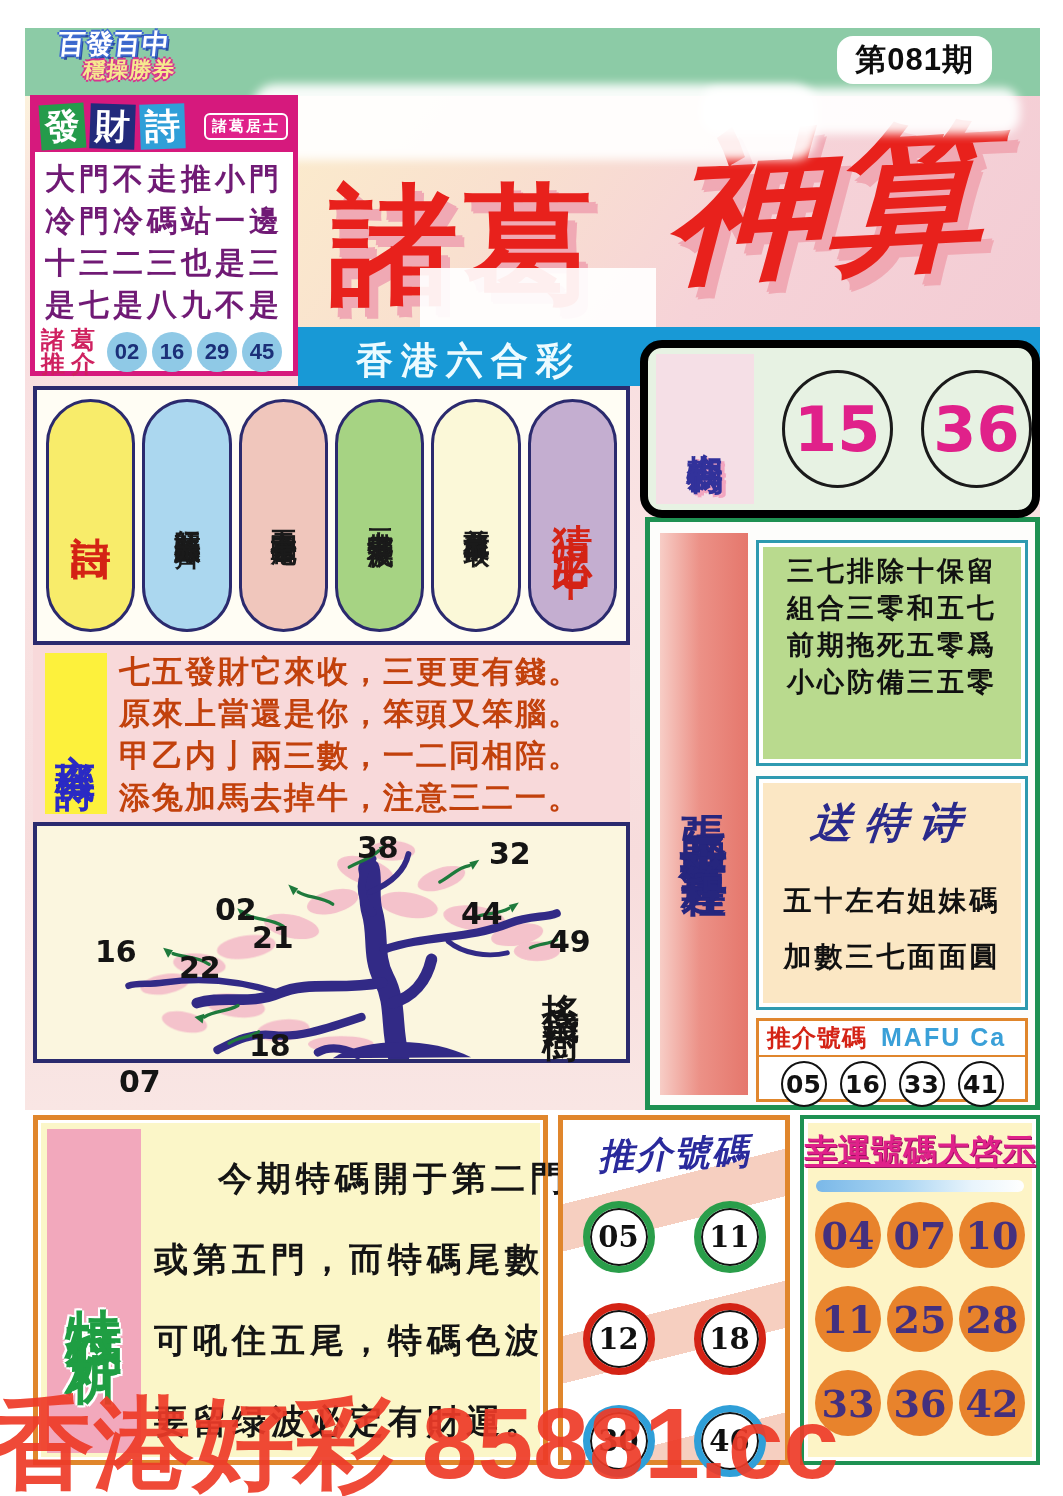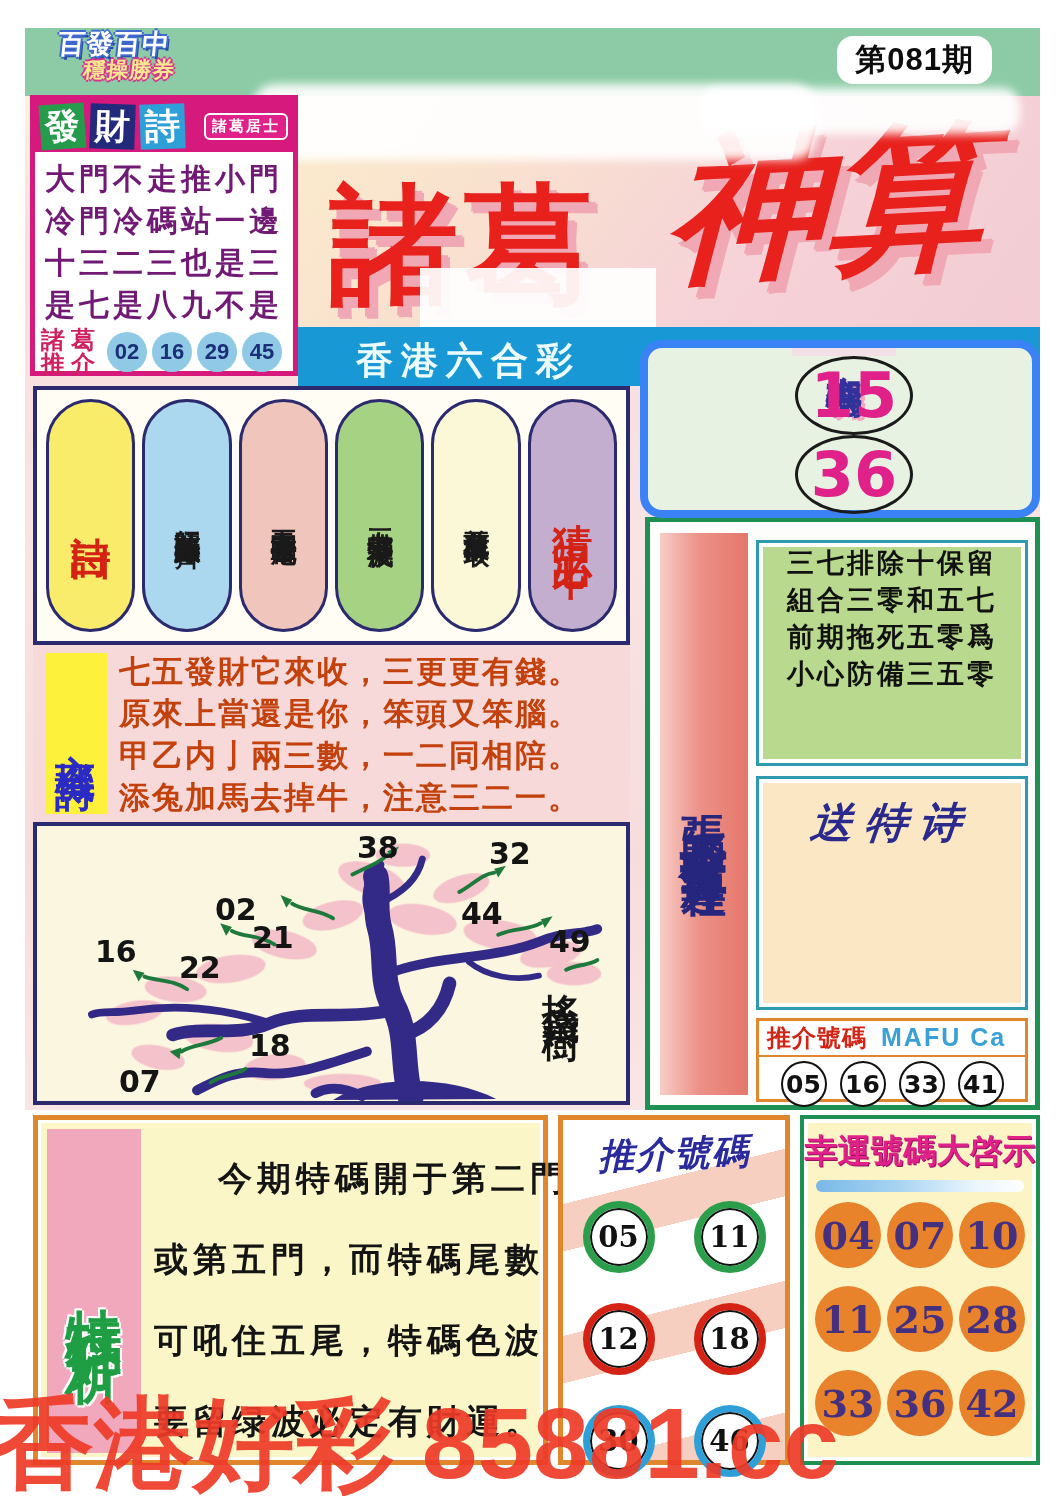--- a/index.html
+++ b/index.html
@@ -50,22 +50,22 @@
   #facai-reclabel{line-height:1.0;color:#cf2160;font-weight:bold;font-size:24px;letter-spacing:6px;white-space:nowrap;}
   #facai-circles{display:flex;gap:5px;margin-left:6px;}
   .facai-circle{width:40px;height:40px;border-radius:50%;background:#8fc9e6;color:#1b2f78;
     display:flex;align-items:center;justify-content:center;font-size:22px;font-weight:bold;}
 
   
   #banner{left:298px;top:327px;width:742px;height:59px;background:#1899d6;z-index:2;}
   #banner-text{position:absolute;left:58px;top:9px;font-size:37px;font-weight:bold;color:#ecfbff;letter-spacing:8px;}
 
   
-  #special{left:640px;top:340px;width:400px;height:178px;background:#e7f2e3;border:8px solid #3b82f6;
-    border-radius:22px;box-sizing:border-box;z-index:4;display:flex;align-items:center;flex-direction:column;}
+  #special{left:640px;top:340px;width:400px;height:178px;background:#e7f2e3;border:8px solid #000000;
+    border-radius:22px;box-sizing:border-box;z-index:4;display:flex;align-items:center;}
   #special-strip{width:104px;height:150px;margin-left:8px;background:#f5dfe6;
     display:flex;align-items:center;justify-content:center;}
   #special-label{writing-mode:vertical-rl;text-orientation:upright;font-size:36px;font-weight:bold;color:#32329b;
     letter-spacing:2px;line-height:1.0;text-shadow:4px 3px 0 #f2a5bf;}
   .special-circle{width:112px;height:112px;border-radius:50%;border:3px solid #1a1a1a;margin-left:28px;
     display:flex;align-items:center;justify-content:center;font-size:62px;font-weight:bold;color:#e0218a;
     font-family:"DejaVu Sans",sans-serif;}
 
   
   #shiyue{left:33px;top:386px;width:597px;height:259px;background:#fffdf4;border:4px solid #2b2a6e;
@@ -77,39 +77,39 @@
 
   
   #xuanji{left:33px;top:645px;width:597px;height:177px;background:#f8d9da;z-index:3;}
   #xuanji-strip{position:absolute;left:12px;top:8px;width:62px;height:161px;background:#fdf13c;
     display:flex;align-items:center;justify-content:center;}
   #xuanji-label{writing-mode:vertical-rl;text-orientation:upright;font-size:40px;font-weight:bold;color:#2a2ac4;letter-spacing:8px;}
   #xuanji-lines{position:absolute;left:86px;top:6px;}
   #xuanji-lines div{font-size:31px;font-weight:bold;color:#c2410c;line-height:42px;letter-spacing:2px;white-space:nowrap;}
 
   
-  #tree-box{left:33px;top:822px;width:597px;height:283px;background:#fbf6df;border:4px solid #2b2a6e;box-sizing:border-box;z-index:3;}
+  #tree-box{left:33px;top:822px;width:597px;height:241px;background:#fbf6df;border:4px solid #2b2a6e;box-sizing:border-box;z-index:3;}
   #tree-box svg{position:absolute;left:0;top:0;width:100%;height:100%;}
   .tree-num{position:absolute;font-size:30px;font-weight:bold;color:#141414;font-family:"DejaVu Sans",sans-serif;z-index:2;}
   #tree-caption{position:absolute;left:498px;top:138px;writing-mode:vertical-rl;text-orientation:upright;
     font-size:37px;font-weight:bold;color:#141414;letter-spacing:16px;font-family:"Liberation Serif",serif;z-index:2;}
 
   
   #rightcol{left:645px;top:517px;width:395px;height:593px;background:#fdfdfb;border:5px solid #1e9152;box-sizing:border-box;z-index:3;}
   #zhang-strip{position:absolute;left:10px;top:11px;width:88px;height:562px;
     background:linear-gradient(90deg,#f7cdc6 0%,#ec9187 45%,#e5776c 100%);
     display:flex;align-items:center;justify-content:center;}
   #zhang-text{writing-mode:vertical-rl;text-orientation:upright;font-size:45px;font-weight:bold;line-height:1.0;letter-spacing:7px;}
   .seg-solid{color:#26267e;}
   .seg-outline{color:#fff;-webkit-text-stroke:2.5px #26267e;text-shadow:0 0 2px #26267e;}
   #qianshi{position:absolute;left:106px;top:18px;width:272px;height:226px;background:#b9da8e;
     border:3px solid #2e9ab0;box-shadow:inset 0 0 0 4px #fff;box-sizing:border-box;}
   #qianshi-title{margin:8px 0 0 16px;font-size:38px;font-weight:bold;color:#e02318;letter-spacing:4px;
     text-shadow:2px 2px 0 #f8e84a,-1px -1px 0 #f8e84a;}
-  #qianshi-lines{margin-top:2px;text-align:center;}
+  #qianshi-lines{margin-top:10px;text-align:center;}
   #qianshi-lines div{font-size:27px;font-weight:bold;color:#111;line-height:37px;letter-spacing:3px;}
   #songte{position:absolute;left:106px;top:254px;width:272px;height:234px;background:#fbe7c4;
     border:3px solid #2e9ab0;box-shadow:inset 0 0 0 4px #fff;box-sizing:border-box;text-align:center;}
   #songte-title{margin-top:16px;font-size:42px;font-weight:bold;font-style:italic;color:#2a2a8c;
     letter-spacing:12px;font-family:"Liberation Serif",serif;transform:skewX(-6deg);}
   #songte-lines{margin-top:22px;}
   #songte-lines div{font-size:28px;font-weight:bold;color:#111;line-height:56px;letter-spacing:3px;}
   #mafu{position:absolute;left:106px;top:496px;width:272px;height:84px;background:#fff;
     border:3px solid #e0862c;box-sizing:border-box;}
   #mafu-header{display:flex;align-items:baseline;border-bottom:2px solid #e0862c;padding:1px 8px;}
@@ -137,21 +137,21 @@
   #recbox-title{margin:10px auto 0 auto;text-align:center;font-size:36px;font-weight:bold;font-style:italic;
     color:#2a2a9c;letter-spacing:2px;transform:rotate(-2deg);font-family:"Liberation Serif",serif;}
   #recballs{display:grid;grid-template-columns:repeat(2,1fr);justify-items:center;row-gap:30px;margin-top:22px;}
   .ball{width:58px;height:58px;border-radius:50%;background:#fff;border:7px solid #888;
     box-shadow:inset 0 0 0 2px #111;display:flex;align-items:center;justify-content:center;
     font-size:29px;font-weight:bold;color:#111;font-family:"DejaVu Serif",serif;}
 
   #lucky{left:800px;top:1115px;width:240px;height:350px;background:#fdf4c6;border:4px solid #1e9152;
     box-shadow:inset 0 0 0 4px #fff;box-sizing:border-box;z-index:3;}
   #lucky-title{margin-top:10px;text-align:center;font-size:33px;font-weight:bold;color:#e0218a;letter-spacing:0px;
-    text-shadow:1px 1px 0 #9c1060;white-space:nowrap;font-family:"Liberation Serif",serif;}
+    text-shadow:1px 1px 0 #9c1060;white-space:nowrap;font-family:"Liberation Serif",serif;text-decoration:underline;}
   #lucky-bar{height:12px;margin:6px 12px 10px 12px;border-radius:6px;
     background:linear-gradient(90deg,#7ab8e8 0%,#a8d4f2 40%,#e8f4fc 75%,#ffffff 100%);}
   #lucky-grid{display:grid;grid-template-columns:repeat(3,1fr);row-gap:18px;justify-items:center;padding:0 8px;}
   .lucky-circle{width:66px;height:66px;border-radius:50%;background:#e8832c;display:flex;align-items:center;justify-content:center;
     font-size:38px;font-weight:bold;color:#44307e;font-family:"DejaVu Serif",serif;}
 
   
   #watermark{left:-6px;top:1378px;font-size:100px;font-weight:bold;color:#ee3b28;white-space:nowrap;
     z-index:9;letter-spacing:0px;opacity:.92;font-family:"Liberation Sans",sans-serif;}
 </style>
@@ -313,20 +313,24 @@
     <div id="qianshi">
       <div id="qianshi-lines">
         <div>三七排除十保留</div>
         <div>組合三零和五七</div>
         <div>前期拖死五零爲</div>
         <div>小心防備三五零</div>
       </div>
     </div>
     <div id="songte">
       <div id="songte-title">送特诗</div>
+      <div id="songte-lines">
+        <div>五十左右姐妹碼</div>
+        <div>加數三七面面圓</div>
+      </div>
     </div>
     <div id="mafu">
       <div id="mafu-header">
         <span id="mafu-label">推介號碼</span>
         <span id="mafu-code">MAFU Ca</span>
       </div>
       <div id="mafu-circles">
         <span class="mafu-circle">05</span>
         <span class="mafu-circle">16</span>
         <span class="mafu-circle">33</span>

